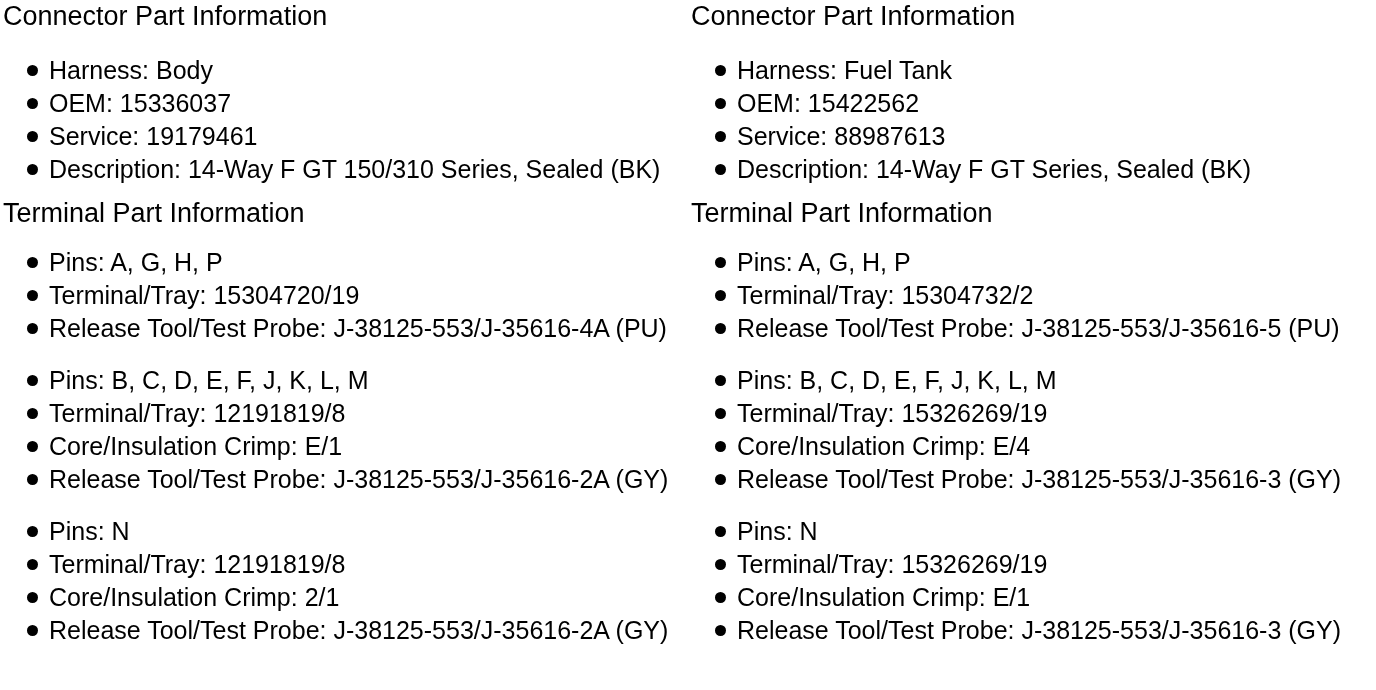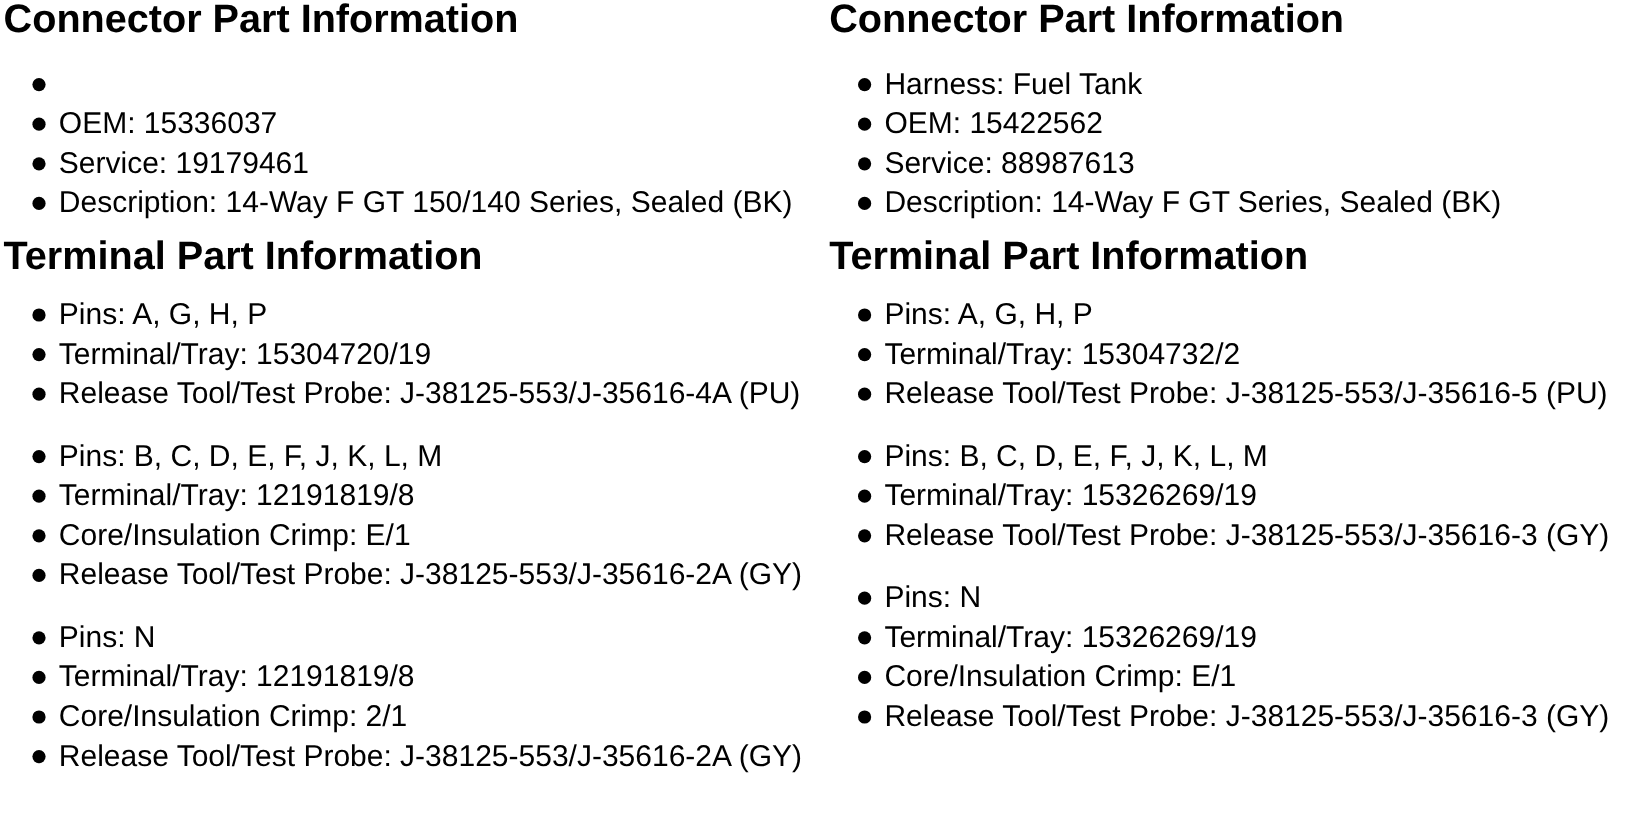--- a/index.html
+++ b/index.html
@@ -13,22 +13,22 @@
     overflow: hidden;
   }
   .page { display: flex; }
   .col {
     flex: 0 0 688px;
     width: 688px;
     box-sizing: border-box;
     padding-left: 3px;
   }
   .heading {
-    font-size: 33px;
-    font-weight: bold;
+    font-size: 27px;
+    font-weight: normal;
     line-height: 28px;
     margin: 2px 0 0 0;
     white-space: nowrap;
   }
   .heading-2 { margin-top: 13px; }
   .list {
     list-style: none;
     margin: 24px 0 0 0;
     padding: 0;
   }
@@ -54,32 +54,33 @@
 </head>
 <body>
 
 <div class="page">
 
   <section class="col">
     <h2 class="heading">Connector Part Information</h2>
     <ul class="list">
       <li class="item">
         <span class="bullet"></span>
+        <span class="txt">Harness: Body</span>
       </li>
       <li class="item">
         <span class="bullet"></span>
         <span class="txt">OEM: 15336037</span>
       </li>
       <li class="item">
         <span class="bullet"></span>
         <span class="txt">Service: 19179461</span>
       </li>
       <li class="item">
         <span class="bullet"></span>
-        <span class="txt">Description: 14-Way F GT 150/140 Series, Sealed (BK)</span>
+        <span class="txt">Description: 14-Way F GT 150/310 Series, Sealed (BK)</span>
       </li>
     </ul>
 
     <h2 class="heading heading-2">Terminal Part Information</h2>
 
     <ul class="list group-list">
       <li class="item">
         <span class="bullet"></span>
         <span class="txt">Pins: A, G, H, P</span>
       </li>
@@ -174,20 +175,24 @@
       <li class="item">
         <span class="bullet"></span>
         <span class="txt">Pins: B, C, D, E, F, J, K, L, M</span>
       </li>
       <li class="item">
         <span class="bullet"></span>
         <span class="txt">Terminal/Tray: 15326269/19</span>
       </li>
       <li class="item">
         <span class="bullet"></span>
+        <span class="txt">Core/Insulation Crimp: E/4</span>
+      </li>
+      <li class="item">
+        <span class="bullet"></span>
         <span class="txt">Release Tool/Test Probe: J-38125-553/J-35616-3 (GY)</span>
       </li>
     </ul>
 
     <ul class="list group-list">
       <li class="item">
         <span class="bullet"></span>
         <span class="txt">Pins: N</span>
       </li>
       <li class="item">

